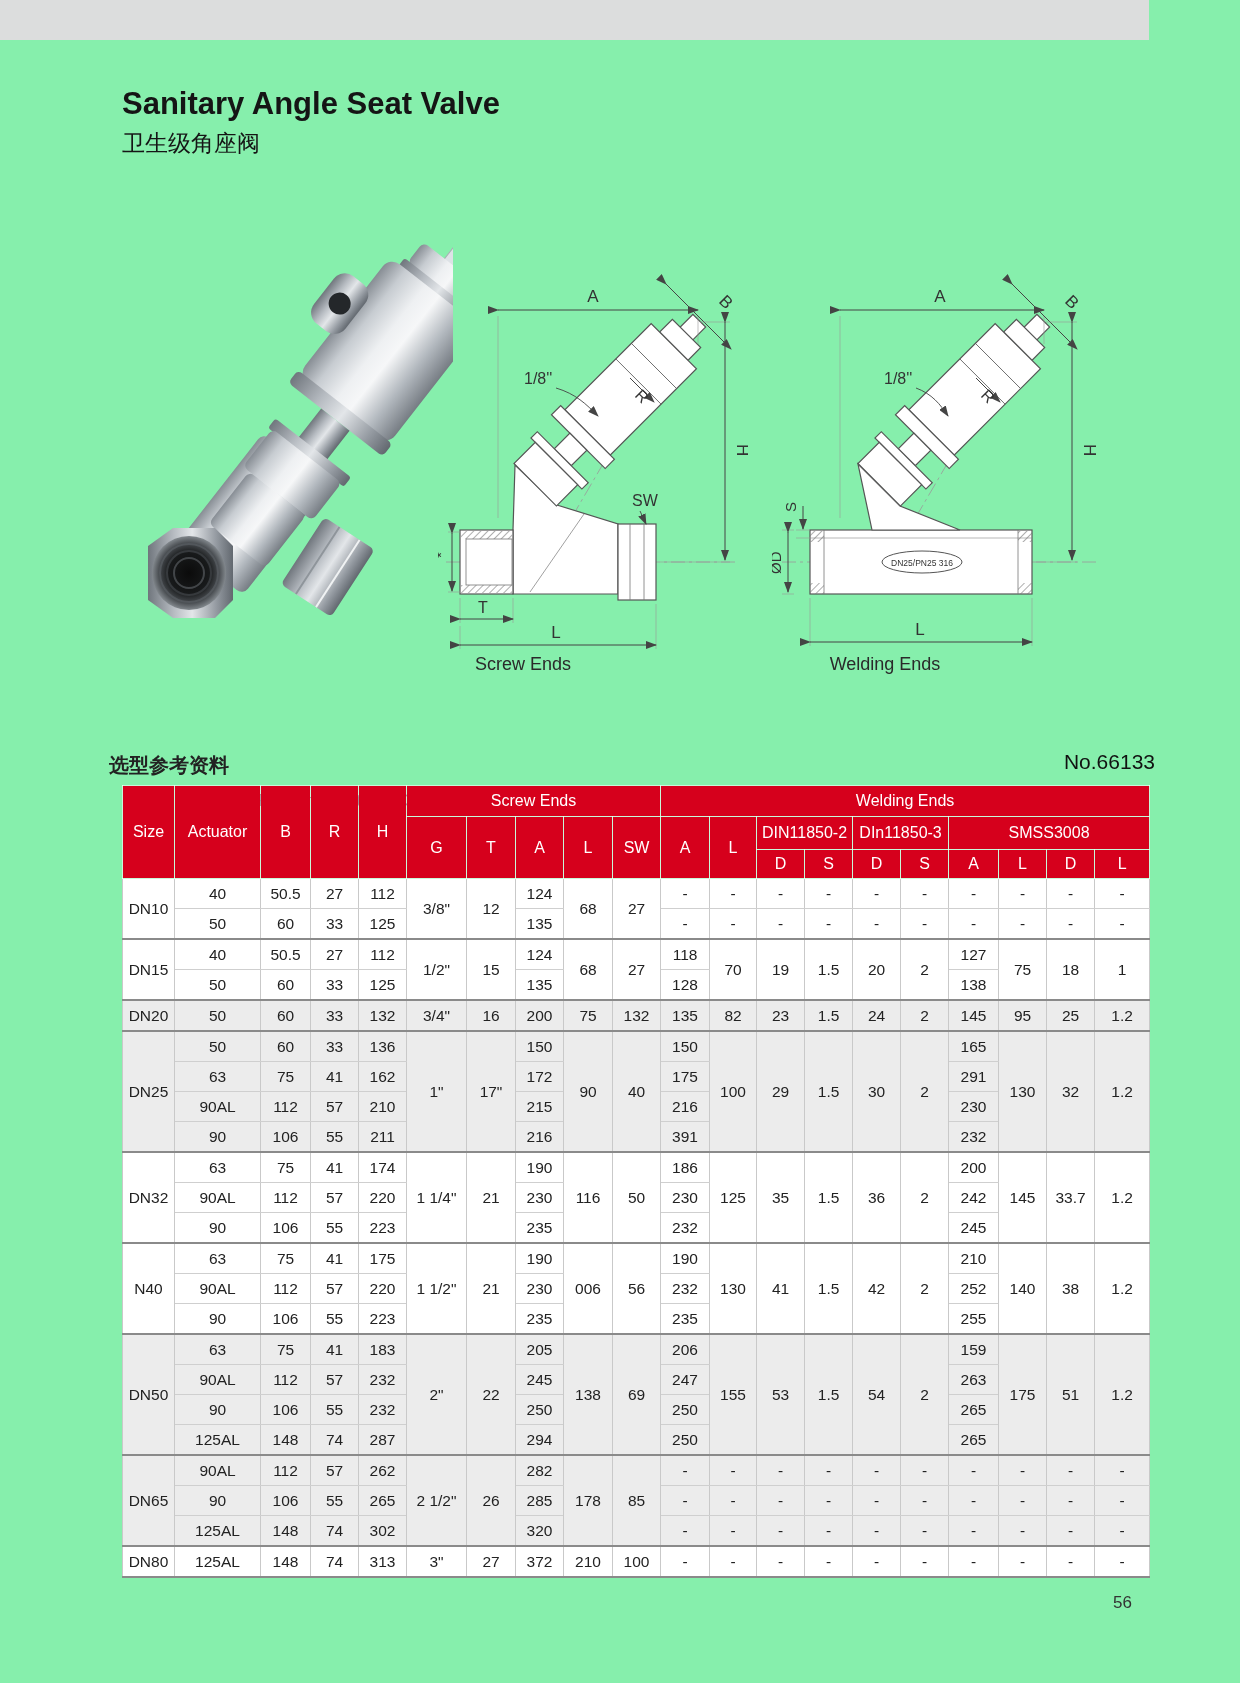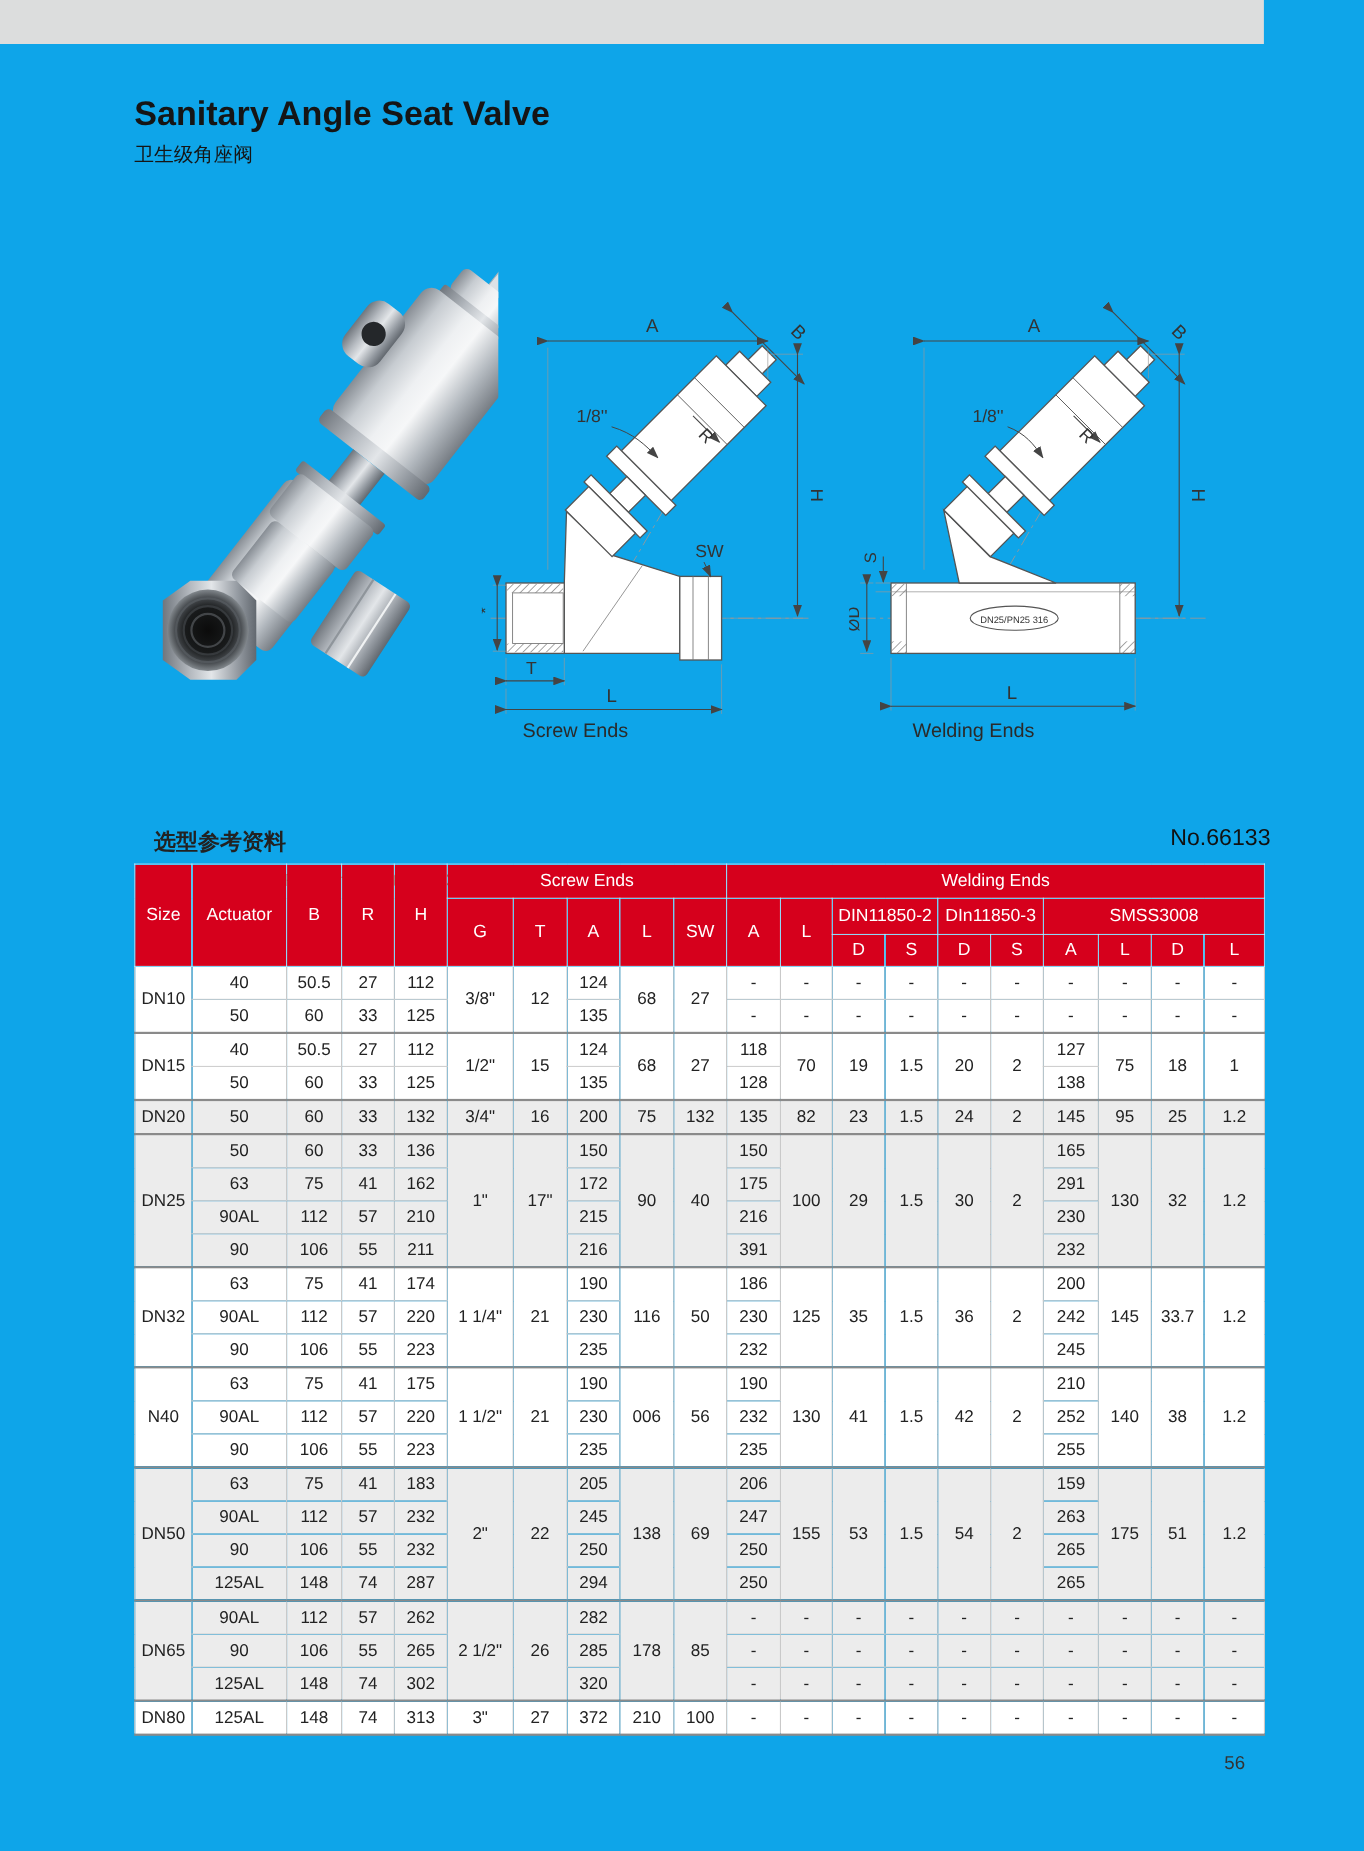--- a/index.html
+++ b/index.html
@@ -1,27 +1,27 @@
 <!DOCTYPE html>
 <html><head>
 <meta charset="utf-8">
 <style>
   html,body{margin:0;padding:0;background:#fff;}
-  .page{position:relative;width:1240px;height:1683px;background:#0ea5e9;overflow:hidden;
+  .page{position:relative;width:1240px;height:1683px;background:#86efac;overflow:hidden;
         font-family:"Liberation Sans",sans-serif;color:#1a1a1a;}
   .topbar{position:absolute;left:0;top:0;width:1149px;height:40px;background:#dcdddd;}
   .title-en{position:absolute;left:122px;top:86px;font-size:31px;font-weight:bold;color:#151515;}
-  .title-zh{position:absolute;left:122px;top:128px;font-size:18px;color:#151515;text-align:center;}
+  .title-zh{position:absolute;left:122px;top:128px;font-size:23px;color:#151515;text-align:center;}
   .photo{position:absolute;left:103px;top:184px;}
   .drawing{position:absolute;}
   .drawing text{font-family:"Liberation Sans",sans-serif;fill:#333;}
   .caption{position:absolute;top:654px;font-size:18px;color:#2a2a2a;text-align:center;width:170px;}
   .cap-screw{left:438px;}
   .cap-weld{left:800px;}
-  .sec-zh{position:absolute;left:140px;top:752px;font-size:20px;font-weight:bold;color:#222;}
+  .sec-zh{position:absolute;left:109px;top:752px;font-size:20px;font-weight:bold;color:#222;}
   .sec-en{position:absolute;left:258px;top:792px;font-size:16px;color:#222;}
   .sec-no{position:absolute;right:85px;top:750px;font-size:21px;font-weight:normal;color:#111;}
   table.spec{position:absolute;left:122px;top:785px;width:1027px;border-collapse:collapse;
              table-layout:fixed;}
   table.spec td{height:29px;padding:0;text-align:center;vertical-align:middle;font-size:15.5px;
                 color:#222;background:#fff;border-left:1px solid #c9c9c9;border-right:1px solid #c9c9c9;
                 border-bottom:1px solid #cfcfcf;overflow:hidden;white-space:nowrap;}
   table.spec thead td{background:#d6001c;color:#fff;border:1px solid rgba(255,255,255,.55);
                       font-size:16px;}
   table.spec thead tr:nth-child(1) td{height:30px;}

